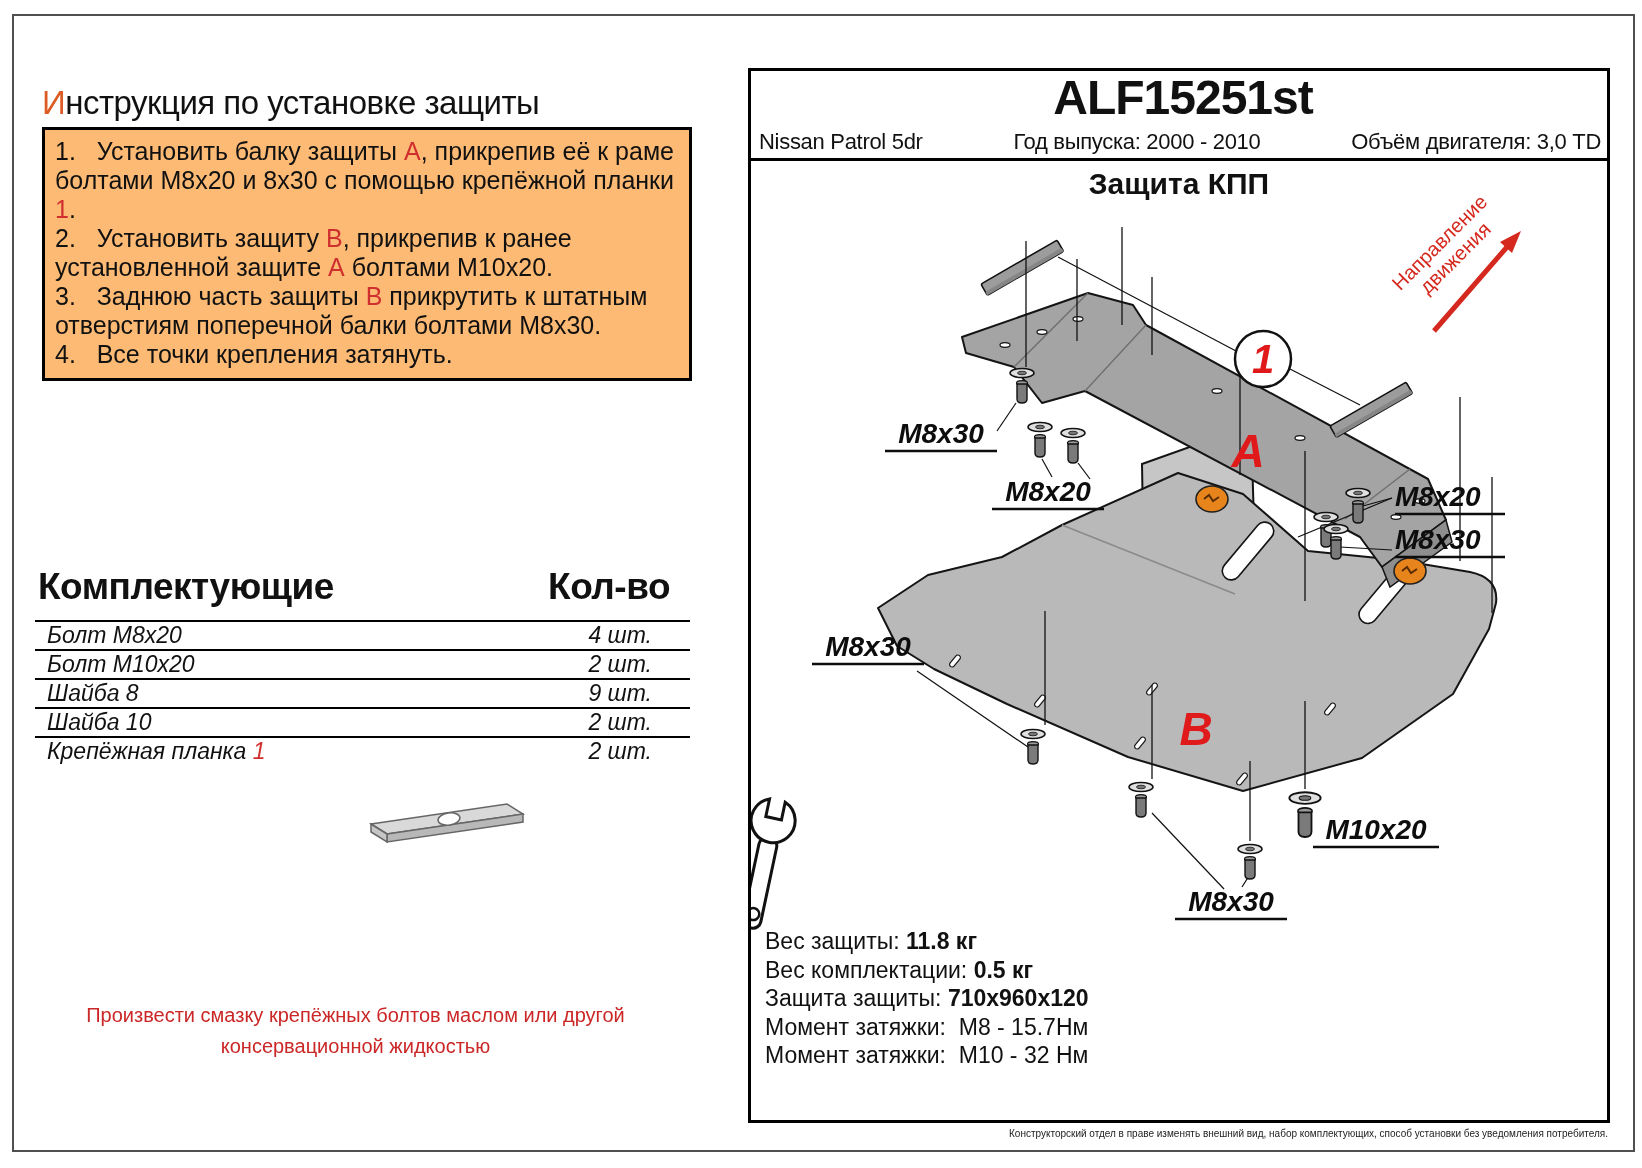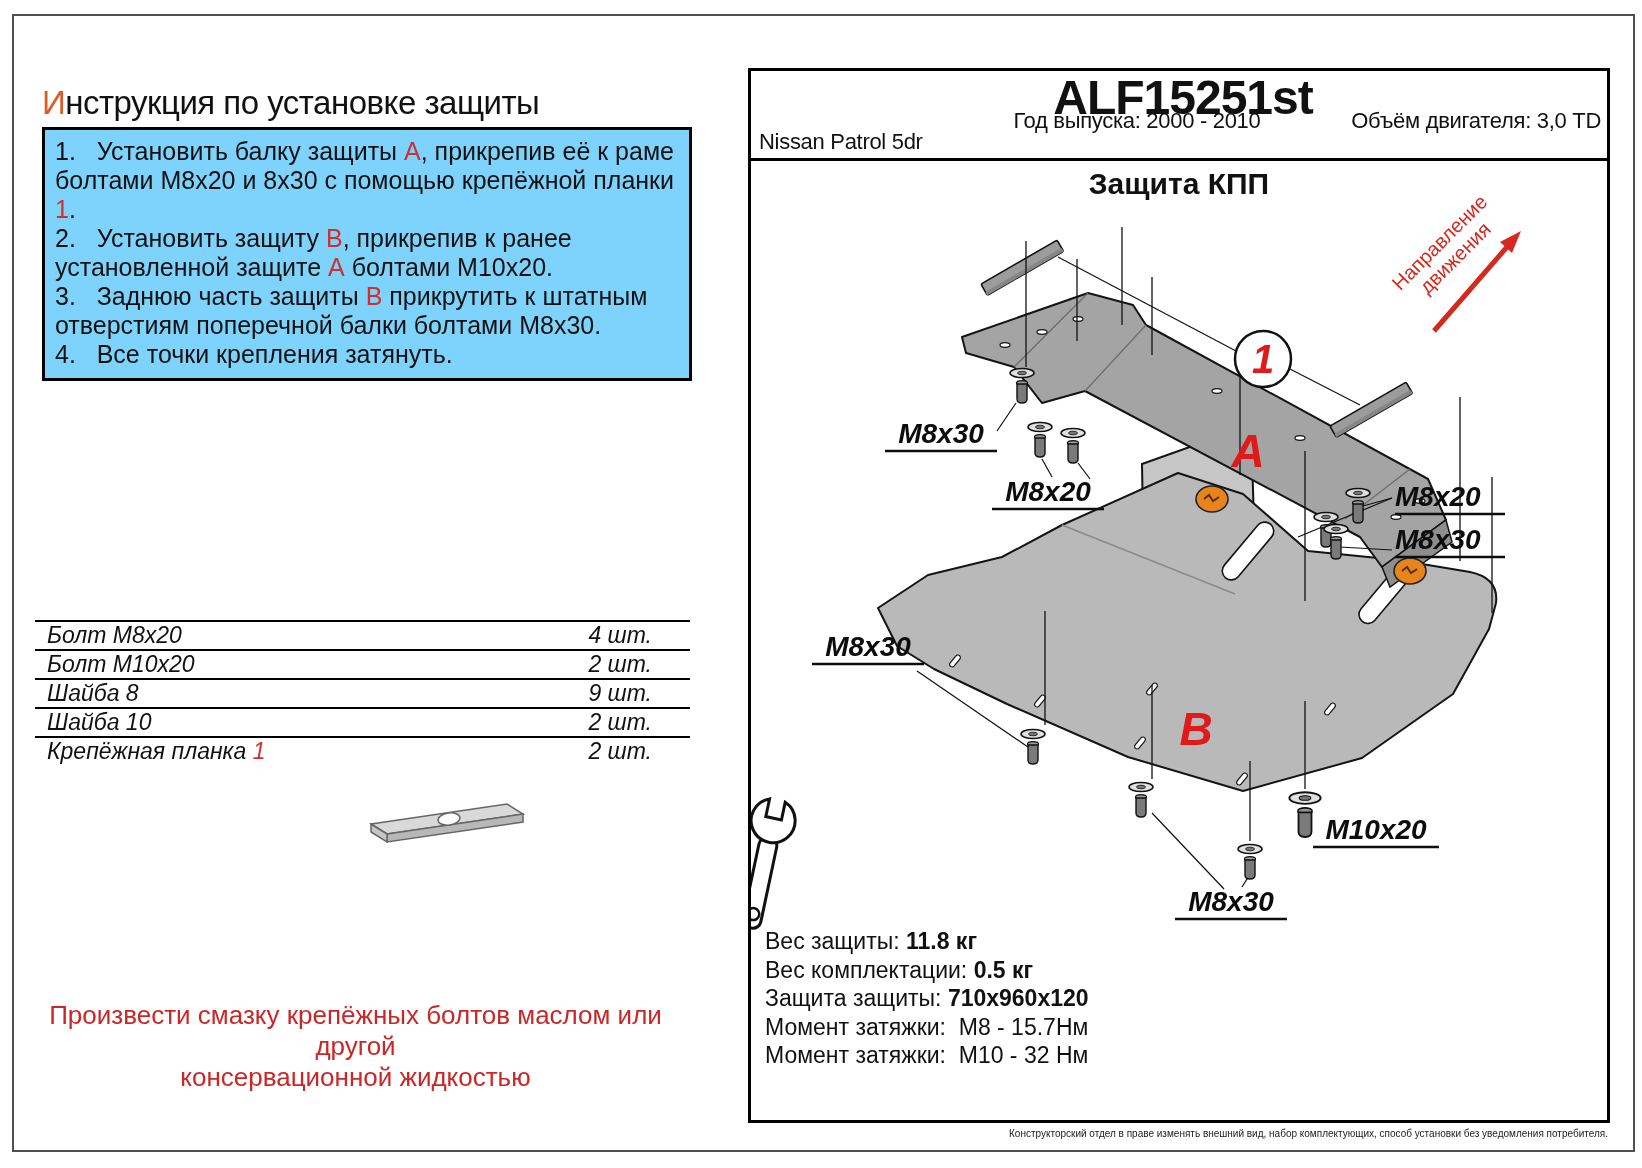--- a/index.html
+++ b/index.html
@@ -3,57 +3,61 @@
 <meta charset="utf-8">
 <style>
   html,body{margin:0;padding:0;background:#fff;}
   #root{position:relative;width:1642px;height:1168px;background:#fff;overflow:hidden;
         font-family:"Liberation Sans",sans-serif;color:#111;}
   .page-border{position:absolute;left:12px;top:14px;width:1619px;height:1134px;border:2px solid #4f4f4f;}
   
   .doc-title{position:absolute;left:42px;top:84px;font-size:33px;letter-spacing:-.5px;white-space:pre;}
   .doc-title .accent{color:#dd5c26;}
   .steps{position:absolute;left:42px;top:127px;width:624px;border:3px solid #000;
-         padding:7px 10px 9px 10px;font-size:25px;line-height:29px;white-space:pre-wrap;background:#7dd3fc;}
+         padding:7px 10px 9px 10px;font-size:25px;line-height:29px;white-space:pre-wrap;background:#fdba74;}
   .steps .red, .red{color:#d02f2f;}
   .comp-head{position:absolute;left:38px;top:566px;width:632px;display:flex;justify-content:space-between;
              font-weight:bold;font-size:37px;letter-spacing:-.5px;}
   .comp-table{position:absolute;left:35px;top:620px;width:655px;}
   .comp-row{display:flex;justify-content:space-between;align-items:center;border-top:2px solid #000;
             height:27px;font-style:italic;font-size:23px;}
   .comp-row .name{padding-left:12px;white-space:pre;}
   .comp-row .qty{padding-right:38px;}
   .plank-wrap{position:absolute;left:352px;top:780px;width:190px;height:90px;}
   .warning{position:absolute;left:28px;top:1000px;width:655px;text-align:center;color:#cb2727;
-           font-size:26px;line-height:31px;}
+           font-size:20px;line-height:31px;}
   
   .panel{position:absolute;left:748px;top:68px;width:856px;height:1049px;border:3px solid #000;background:#fff;}
   .phead{position:relative;height:87px;border-bottom:3px solid #000;padding-left:8px;}
   .alf{text-align:center;font-weight:bold;font-size:48px;line-height:54px;letter-spacing:-1px;}
   .hrow{position:absolute;left:0;right:0;bottom:3px;display:flex;font-size:22px;letter-spacing:-.3px;}
-  .hrow .l{padding-left:8px;margin-top:21px;}
+  .hrow .l{padding-left:8px;}
   .hrow .c{flex:1;text-align:center;}
   .hrow .r{padding-right:6px;}
   .kpp-title{position:absolute;left:0;right:0;top:96px;text-align:center;font-weight:bold;font-size:30px;}
   svg.diagram{position:absolute;left:0;top:88px;}
   .specs{position:absolute;left:14px;top:856px;font-size:23px;line-height:28.5px;white-space:pre-wrap;}
   .specs .b{font-weight:bold;}
   .footer-note{position:absolute;left:780px;top:1128px;width:828px;text-align:right;font-size:10px;color:#222;}
   svg text{font-family:"Liberation Sans",sans-serif;}
 </style>
 </head>
 <body>
 
 <div id="root">
   <div class="page-border"></div>
 
   <div class="doc-title"><span class="accent">И</span><span>нструкция по установке защиты</span></div>
 
   <div class="steps" id="steps"><div><span>1.   Установить балку защиты </span><span class="red">А</span><span>, прикрепив её к раме</span></div><div><span>болтами М8х20 и 8х30 с помощью крепёжной планки </span><span class="red">1</span><span>.</span></div><div><span>2.   Установить защиту </span><span class="red">В</span><span>, прикрепив к ранее</span></div><div><span>установленной защите </span><span class="red">А</span><span> болтами М10х20.</span></div><div><span>3.   Заднюю часть защиты </span><span class="red">В</span><span> прикрутить к штатным</span></div><div><span>отверстиям поперечной балки болтами М8х30.</span></div><div><span>4.   Все точки крепления затянуть.</span></div></div>
 
+  <div class="comp-head">
+    <span>Комплектующие</span>
+    <span>Кол-во</span>
+  </div>
 
   <div class="comp-table" id="comp-table">
       <div class="comp-row">
         <span class="name">Болт М8х20</span>
         <span class="qty">4 шт.</span>
       </div>
       <div class="comp-row">
         <span class="name">Болт М10х20</span>
         <span class="qty">2 шт.</span>
       </div>

